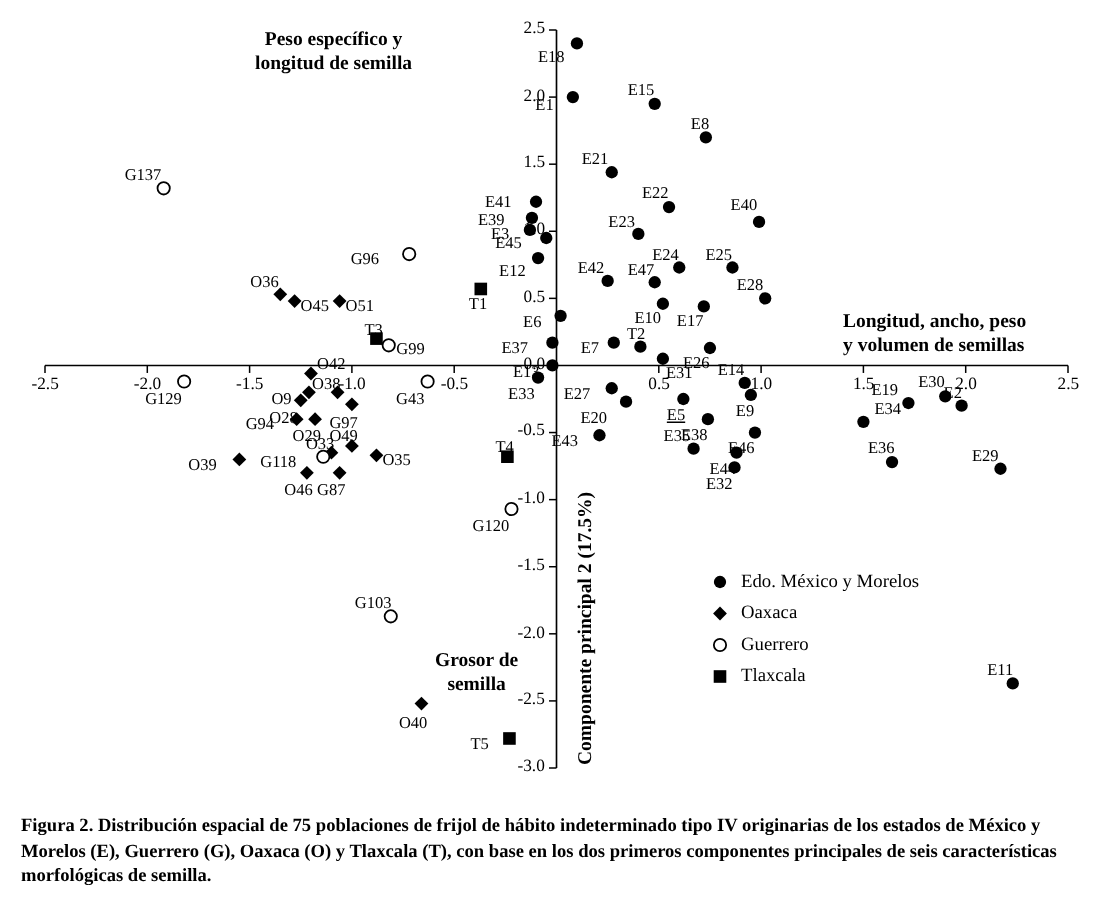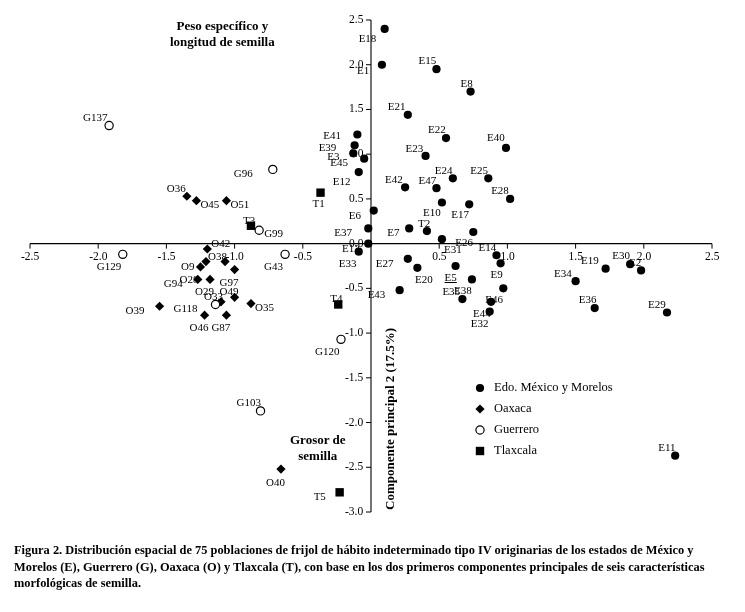--- a/index.html
+++ b/index.html
@@ -331,28 +331,28 @@
       <div class="lbl" style="left: 348.728px; top: 209.538px;">E6</div>
       <div class="lbl" style="left: 334.272px; top: 227.429px;">E37</div>
       <div class="lbl" style="left: 387.192px; top: 227.429px;">E7</div>
       <div class="lbl" style="left: 417.924px; top: 218.113px;">T2</div>
       <div class="lbl" style="left: 455.3px; top: 237.007px;">E26</div>
       <div class="lbl" style="left: 444px; top: 244.164px;">E31</div>
       <div class="lbl" style="left: 342px; top: 242.636px;">E13</div>
       <div class="lbl" style="left: 478.488px; top: 242.265px;">E14</div>
       <div class="lbl" style="left: 490.58px; top: 269.316px;">E9</div>
       <div class="lbl" style="left: 375.828px; top: 257.844px;">E27</div>
-      <div class="lbl" style="left: 415px; top: 273.789px;">E20</div>
+      <div class="lbl" style="left: 387px; top: 273.789px;">E20</div>
       <div class="lbl" style="left: 444.568px; top: 272px; text-decoration: underline;">E5</div>
       <div class="lbl" style="left: 453.936px; top: 285.418px;">E38</div>
       <div class="lbl" style="left: 485.308px; top: 294.364px;">E46</div>
       <div class="lbl" style="left: 629.072px; top: 257.473px;">E2</div>
       <div class="lbl" style="left: 569px; top: 254.684px; margin-left: 12px;">E19</div>
       <div class="lbl" style="left: 612.16px; top: 250.211px;">E30</div>
-      <div class="lbl" style="left: 554px; top: 268.207px;">E34</div>
+      <div class="lbl" style="left: 583px; top: 268.207px;">E34</div>
       <div class="lbl" style="left: 578.696px; top: 294.044px;">E36</div>
       <div class="lbl" style="left: 647.988px; top: 298.516px;">E29</div>
       <div class="lbl" style="left: 442.388px; top: 286.098px;">E35</div>
       <div class="lbl" style="left: 473.032px; top: 307.782px;">E44</div>
       <div class="lbl" style="left: 470.668px; top: 317.622px;">E32</div>
       <div class="lbl" style="left: 367.644px; top: 289.153px;">E43</div>
       <div class="lbl" style="left: 658.172px; top: 441.644px;">E11</div>
       <div class="lbl" style="left: 338.724px; top: 257.687px;">E33</div>
       <div class="lbl" style="left: 166.86px; top: 183.225px;">O36</div>
       <div class="lbl" style="left: 200.408px; top: 198.698px;">O45</div>
@@ -377,20 +377,21 @@
       <div class="lbl" style="left: 96.752px; top: 261.371px;">G129</div>
       <div class="lbl" style="left: 264.068px; top: 261.371px;">G43</div>
       <div class="lbl" style="left: 173.504px; top: 303.465px;">G118</div>
       <div class="lbl" style="left: 314.992px; top: 346.353px;">G120</div>
       <div class="lbl" style="left: 236.516px; top: 396.916px;">G103</div>
       <div class="lbl" style="left: 312.532px; top: 181.647px; margin-top: 16px;">T1</div>
       <div class="lbl" style="left: 242.968px; top: 214.745px;">T3</div>
       <div class="lbl" style="left: 330.264px; top: 293.465px;">T4</div>
       <div class="lbl" style="left: 313.628px; top: 491.32px;">T5</div>
       <div class="antitle" style="left: 170px; top: 18px;">Peso específico y<br>longitud de semilla</div>
+      <div class="antitle" style="text-align: left; left: 562px; top: 206px;">Longitud, ancho, peso<br>y volumen de semillas</div>
       <div class="antitle" style="left: 290px; top: 432px;">Grosor de<br>semilla</div>
       <div class="axlabel-v" style="left: 382px; top: 510px;">Componente principal 2 (17.5%)</div>
       <div class="legtext" style="left: 494px; top: 381px;">Edo. México y Morelos</div>
       <div class="legtext" style="left: 494px; top: 402px;">Oaxaca</div>
       <div class="legtext" style="left: 494px; top: 423px;">Guerrero</div>
       <div class="legtext" style="left: 494px; top: 444px;">Tlaxcala</div>
     </div>
   <div id="caption">Figura 2. Distribución espacial de 75 poblaciones de frijol de hábito indeterminado tipo IV originarias de los estados de México y Morelos (E), Guerrero (G), Oaxaca (O) y Tlaxcala (T), con base en los dos primeros componentes principales de seis características morfológicas de semilla.</div>
 </div>
 

